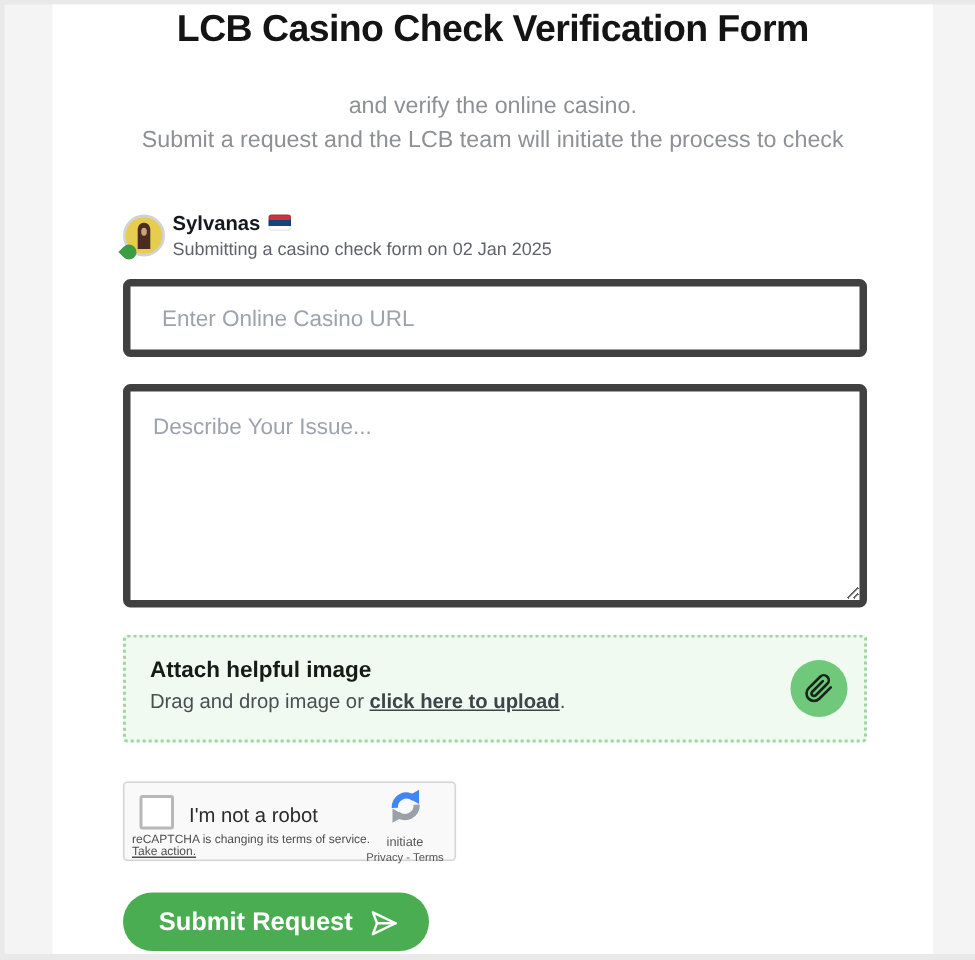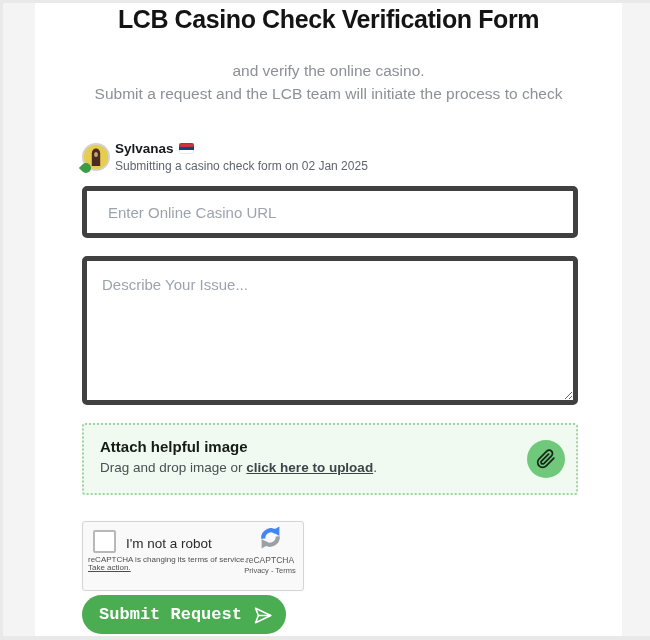--- a/index.html
+++ b/index.html
@@ -111,21 +111,21 @@
     border-radius: 50%;
     background: #70c97b;
     display: flex; align-items: center; justify-content: center;
   }
   .clip-circle svg { width: 20px; height: 20px; }
 
   
   .recaptcha {
     position: absolute;
     left: 47px; top: 518px;
-    width: 222px; height: 70px;
+    width: 222px; height: 53px;
     background: #f9f9f9;
     border: 1px solid #d5d5d5;
     border-radius: 3px;
     box-shadow: 0 0 2px rgba(0,0,0,0.05);
   }
   .rc-checkbox {
     position: absolute; left: 10px; top: 8px;
     width: 23px; height: 23px;
     background: #ffffff;
     border: 2px solid #b8b8b8;
@@ -152,21 +152,21 @@
 
   
   .submit {
     position: absolute;
     left: 47px; top: 592px;
     width: 204px; height: 39px;
     border: none;
     border-radius: 20px;
     background: #4bad52;
     color: #ffffff;
-    font-family: Liberation Mono, monospace;
+    font-family: Liberation Sans, sans-serif;
     font-size: 17px;
     font-weight: 700;
     display: flex; align-items: center; justify-content: center;
     gap: 8px;
     cursor: pointer;
   }
   .send-icon { display: inline-flex; transform: rotate(45deg); margin-top: 2px; }
   .send-icon svg { width: 19px; height: 19px; }
 </style>
 </head>
@@ -224,21 +224,21 @@
       <span>reCAPTCHA is changing its terms of service.</span><br>
       <a>Take action.</a>
     </div>
     <div class="rc-logo-col">
       <svg viewBox="0 0 48 48" aria-hidden="true">
         <path d="M10 26 A 15 15 0 0 1 35 14" fill="none" stroke="#4285f4" stroke-width="8"></path>
         <polygon points="41,3 41,21 25,12" fill="#4285f4"></polygon>
         <path d="M38 22 A 15 15 0 0 1 13 34" fill="none" stroke="#9aa0a6" stroke-width="8"></path>
         <polygon points="7,45 7,27 23,36" fill="#9aa0a6"></polygon>
       </svg>
-      <div class="rc-brand">reCAPTCHA</div>
+      <div class="rc-brand">initiate</div>
       <div class="rc-links">Privacy - Terms</div>
     </div>
   </div>
 
   <button class="submit">
     <span>Submit Request</span>
     <span class="send-icon">
       <svg viewBox="0 0 24 24" fill="none" stroke="#ffffff" stroke-width="2" stroke-linecap="round" stroke-linejoin="round" aria-hidden="true">
         <path d="M22 2 L11 13"></path>
         <path d="M22 2 L15 22 L11 13 L2 9 Z"></path>

